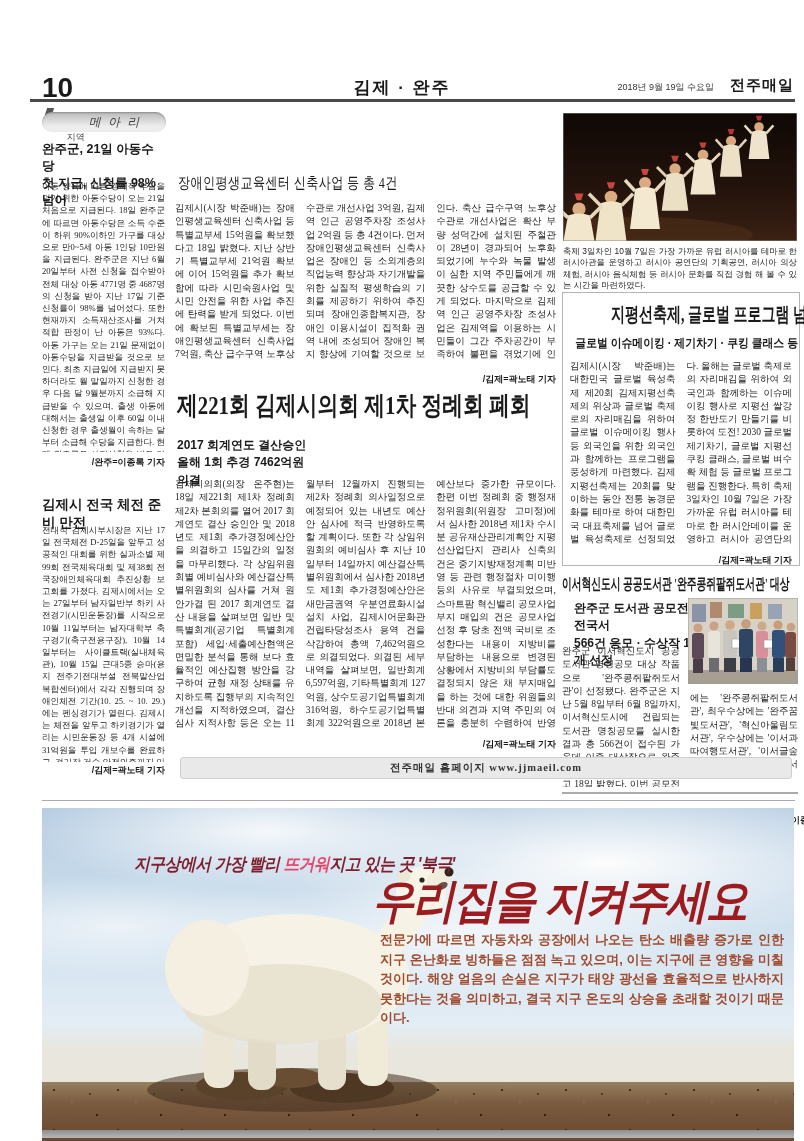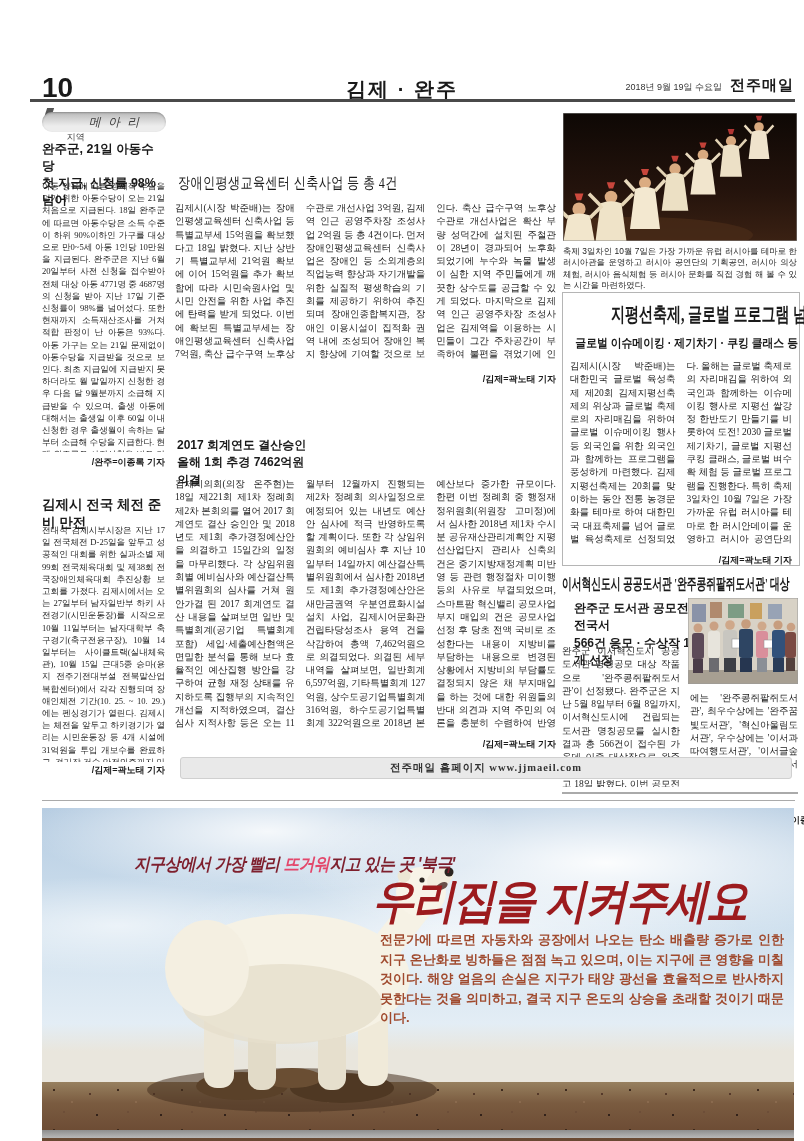--- a/index.html
+++ b/index.html
@@ -11,22 +11,22 @@
   .cx90{transform:scaleX(.90);} .cx80{transform:scaleX(.80);} .cx78{transform:scaleX(.78);}
   .cx70{transform:scaleX(.70);} .cx63{transform:scaleX(.63);}
   .body-text{font-family:"Liberation Serif","DejaVu Serif",serif;font-size:9.5px;line-height:1.4;
              text-align:justify;color:#1c1c1c;overflow:hidden;}
   .byline{display:block;text-align:right;font-weight:bold;font-size:9px;font-family:"Liberation Sans",sans-serif;}
   .pre{white-space:pre-line;}
   .rule{background:#4a4a4a;}
   .thinrule{background:#aaa;}
   
   .hdr-page{font-size:28px;font-weight:bold;}
-  .hdr-section{font-size:20px;font-weight:bold;letter-spacing:2px;text-align:center;width:100%;}
-  .hdr-date{font-size:9px;color:#333;margin-right:8px;}
+  .hdr-section{font-size:17px;font-weight:bold;letter-spacing:2px;text-align:center;width:100%;}
+  .hdr-date{font-size:9px;color:#333;margin-right:16px;}
   .hdr-paper{font-size:15px;font-weight:bold;letter-spacing:1px;}
   
   .badge{width:124px;height:20px;border-radius:11px;background:linear-gradient(180deg,#b9b9b9,#ededed 70%);
          display:flex;align-items:center;justify-content:center;box-shadow:inset 0 1px 2px rgba(0,0,0,.25);}
   .badge .t1{font-size:9px;color:#444;margin-right:4px;margin-top:31px;}
   .badge .t2{font-size:12px;font-weight:normal;font-style:italic;color:#3b3b3b;letter-spacing:2px;}
   .badge-mark{width:7px;height:7px;background:#555;transform:skewX(-18deg);}
   .sb-h{font-size:12.5px;font-weight:bold;line-height:1.35;}
   .sb-h2{font-size:13.5px;font-weight:bold;}
   .sb-body{font-size:8.6px;line-height:1.42;}
@@ -95,20 +95,23 @@
   <div class="abs sb-h2" style="left:42px;top:496px;width:125px;">김제시 전국 체전 준비 만전</div>
   <div class="abs body-text sb-body" style="left:42px;top:524px;width:123px;height:238px;">전대식 김제시부시장은 지난 17일 전국체전 D-25일을 앞두고 성공적인 대회를 위한 실과소별 제99회 전국체육대회 및 제38회 전국장애인체육대회 추진상황 보고회를 가졌다. 김제시에서는 오는 27일부터 남자일반부 하키 사전경기(시민운동장)를 시작으로 10월 11일부터는 남자대학부 축구경기(축구전용구장), 10월 14일부터는 사이클트랙(실내체육관), 10월 15일 근대5종 승마(용지 전주기전대부설 전북말산업복합센터)에서 각각 진행되며 장애인체전 기간(10. 25. ~ 10. 29.)에는 펜싱경기가 열린다. 김제시는 체전을 앞두고 하키경기가 열리는 시민운동장 등 4개 시설에 31억원을 투입 개보수를 완료하고, 경기장 검수 안전인증까지 마쳐 체전준비는 완료된 상태이다. 이번 체전을 앞두고 지역이미지를 밝히고 김제의 잠재력을 보여주는 절호의 기회라는 인식하에 체전 분위기 조성을 위한 홍보, 친절하고 책임감 있는 자원봉사자 운영, 불법 광고물 등 도시환경 정비, 숙박 및 음식업소 위생관리 및 바가지요금 근절대책 등 체전준비에 총력을 기울여 대회 준비에 만전을 기하고 있다.</div>
   <div class="abs byline" style="left:42px;top:764px;width:123px;">/김제=곽노태 기자</div>
 
   <div class="abs serif main-sub" style="left:178px;top:173px;">
     <span class="condense cx78">장애인평생교육센터 신축사업 등 총 4건</span>
   </div>
   <div class="abs body-text cols3" style="left:175px;top:202px;width:381px;height:170px;">김제시(시장 박준배)는 장애인평생교육센터 신축사업 등 특별교부세 15억원을 확보했다고 18일 밝혔다. 지난 상반기 특별교부세 21억원 확보에 이어 15억원을 추가 확보함에 따라 시민숙원사업 및 시민 안전을 위한 사업 추진에 탄력을 받게 되었다. 이번에 확보된 특별교부세는 장애인평생교육센터 신축사업 7억원, 축산 급수구역 노후상수관로 개선사업 3억원, 김제역 인근 공영주차장 조성사업 2억원 등 총 4건이다. 먼저 장애인평생교육센터 신축사업은 장애인 등 소외계층의 직업능력 향상과 자기개발을 위한 실질적 평생학습의 기회를 제공하기 위하여 추진되며 장애인종합복지관, 장애인 이용시설이 집적화 권역 내에 조성되어 장애인 복지 향상에 기여할 것으로 보인다. 축산 급수구역 노후상수관로 개선사업은 확산 부량 성덕간에 설치된 주철관이 28년이 경과되어 노후화되었기에 누수와 녹물 발생이 심한 지역 주민들에게 깨끗한 상수도를 공급할 수 있게 되었다. 마지막으로 김제역 인근 공영주차장 조성사업은 김제역을 이용하는 시민들이 그간 주차공간이 부족하여 불편을 겪었기에 인근에 주차장을 추가로 조성하여 시민들의 주차불편을 해소할 것으로 보인다. 한편 지난해 특별교부세 47억원을 교부받은 김제시의 관계자는 “앞으로도 국회의원을 비롯한 도내 의원, 우리지역 출향 공직자 등과 유기적인 협조체제를 구축하는 등 국가예산 확보에 행정력을 집중하여 지역현안사항 해결을 위해 최선을 다할 것”이라고 밝혔다.</div>
   <div class="abs byline" style="left:175px;top:373px;width:381px;">/김제=곽노태 기자</div>
 
+  <div class="abs serif council-h" style="left:177px;top:388px;">
+    <span class="condense cx80">제221회 김제시의회 제1차 정례회 폐회</span>
+  </div>
   <div class="abs block-sub pre" style="left:177px;top:437px;width:130px;">2017 회계연도 결산승인
 올해 1회 추경 7462억원 의결</div>
   <div class="abs body-text cols3" style="left:175px;top:478px;width:381px;height:258px;">김제시의회(의장 온주현)는 18일 제221회 제1차 정례회 제2차 본회의를 열어 2017 회계연도 결산 승인안 및 2018년도 제1회 추가경정예산안을 의결하고 15일간의 일정을 마무리했다. 각 상임위원회별 예비심사와 예산결산특별위원회의 심사를 거쳐 원안가결 된 2017 회계연도 결산 내용을 살펴보면 일반 및 특별회계(공기업 특별회계 포함) 세입·세출예산현액은 면밀한 분석을 통해 보다 효율적인 예산집행 방안을 강구하여 균형 재정 상태를 유지하도록 집행부의 지속적인 개선을 지적하였으며, 결산심사 지적사항 등은 오는 11월부터 12월까지 진행되는 제2차 정례회 의사일정으로 예정되어 있는 내년도 예산안 심사에 적극 반영하도록 할 계획이다. 또한 각 상임위원회의 예비심사 후 지난 10일부터 14일까지 예산결산특별위원회에서 심사한 2018년도 제1회 추가경정예산안은 새만금권역 우분연료화시설 설치 사업, 김제시어문화관 건립타당성조사 용역 건을 삭감하여 총액 7,462억원으로 의결되었다. 의결된 세부 내역을 살펴보면, 일반회계 6,597억원, 기타특별회계 127억원, 상수도공기업특별회계 316억원, 하수도공기업특별회계 322억원으로 2018년 본예산보다 증가한 규모이다. 한편 이번 정례회 중 행정재정위원회(위원장 고미정)에서 심사한 2018년 제1차 수시분 공유재산관리계획안 지평선산업단지 관리사 신축의 건은 중기지방재정계획 미반영 등 관련 행정절차 미이행 등의 사유로 부결되었으며, 스마트팜 혁신밸리 공모사업 부지 매입의 건은 공모사업 선정 후 당초 전액 국비로 조성한다는 내용이 지방비를 부담하는 내용으로 변경된 상황에서 지방비의 부담률도 결정되지 않은 채 부지매입을 하는 것에 대한 위원들의 반대 의견과 지역 주민의 여론을 충분히 수렴하여 반영해 줄 것 등의 의견이 분분한 가운데 표결 결과 보류되었다. 온주현 의장은 결산 승인 과정에서 지적된 사항에 대해서는 철저한 분석을 통하여 향후 합리적이고 안정적인 예산편성을 당부하였으며, 제20회 김제지평선축제가 개최되는 만큼 성공적인 축제가 될 수 있도록 사전 준비에 만전을 기해줄 것을 당부하였다.</div>
   <div class="abs byline" style="left:175px;top:738px;width:381px;">/김제=곽노태 기자</div>
 
   <div class="abs" style="left:563px;top:113px;width:234px;height:128px;">
     <svg width="234" height="128" viewBox="0 0 234 128" style="display:block;">
       <defs>
         <linearGradient id="stg" x1="0" y1="0" x2="0" y2="1">
           <stop offset="0" stop-color="#0e0805"></stop>

